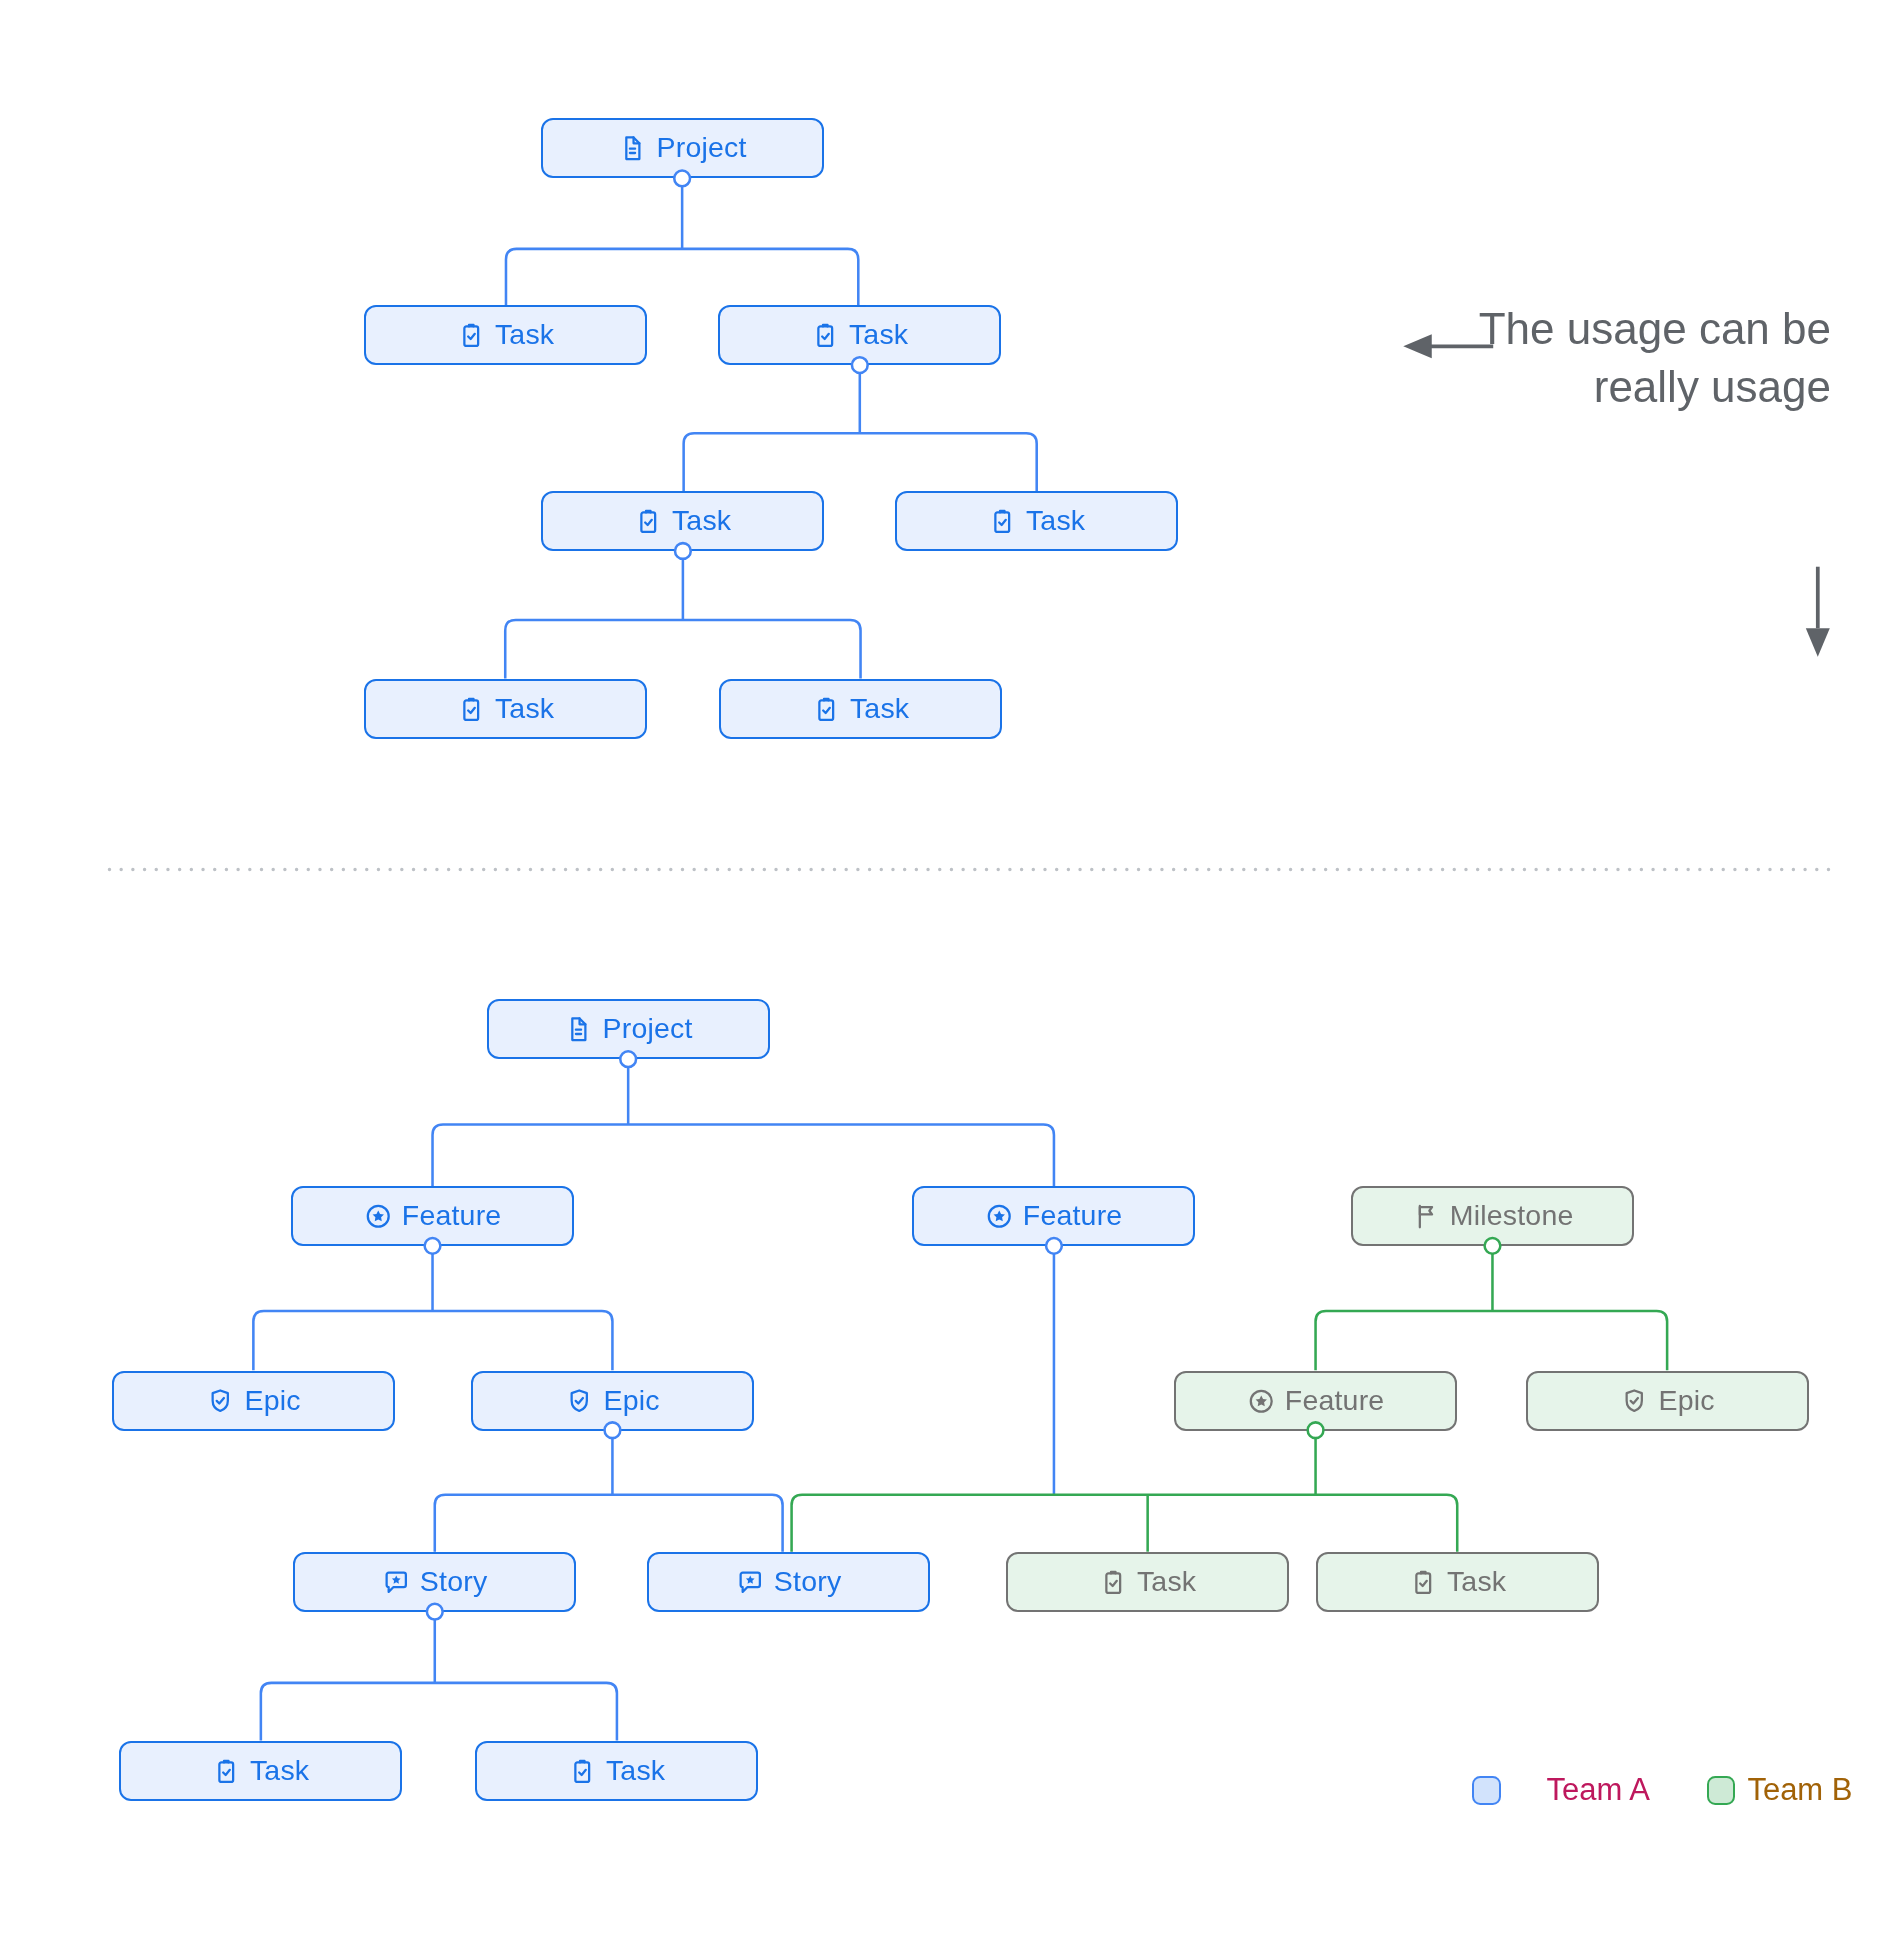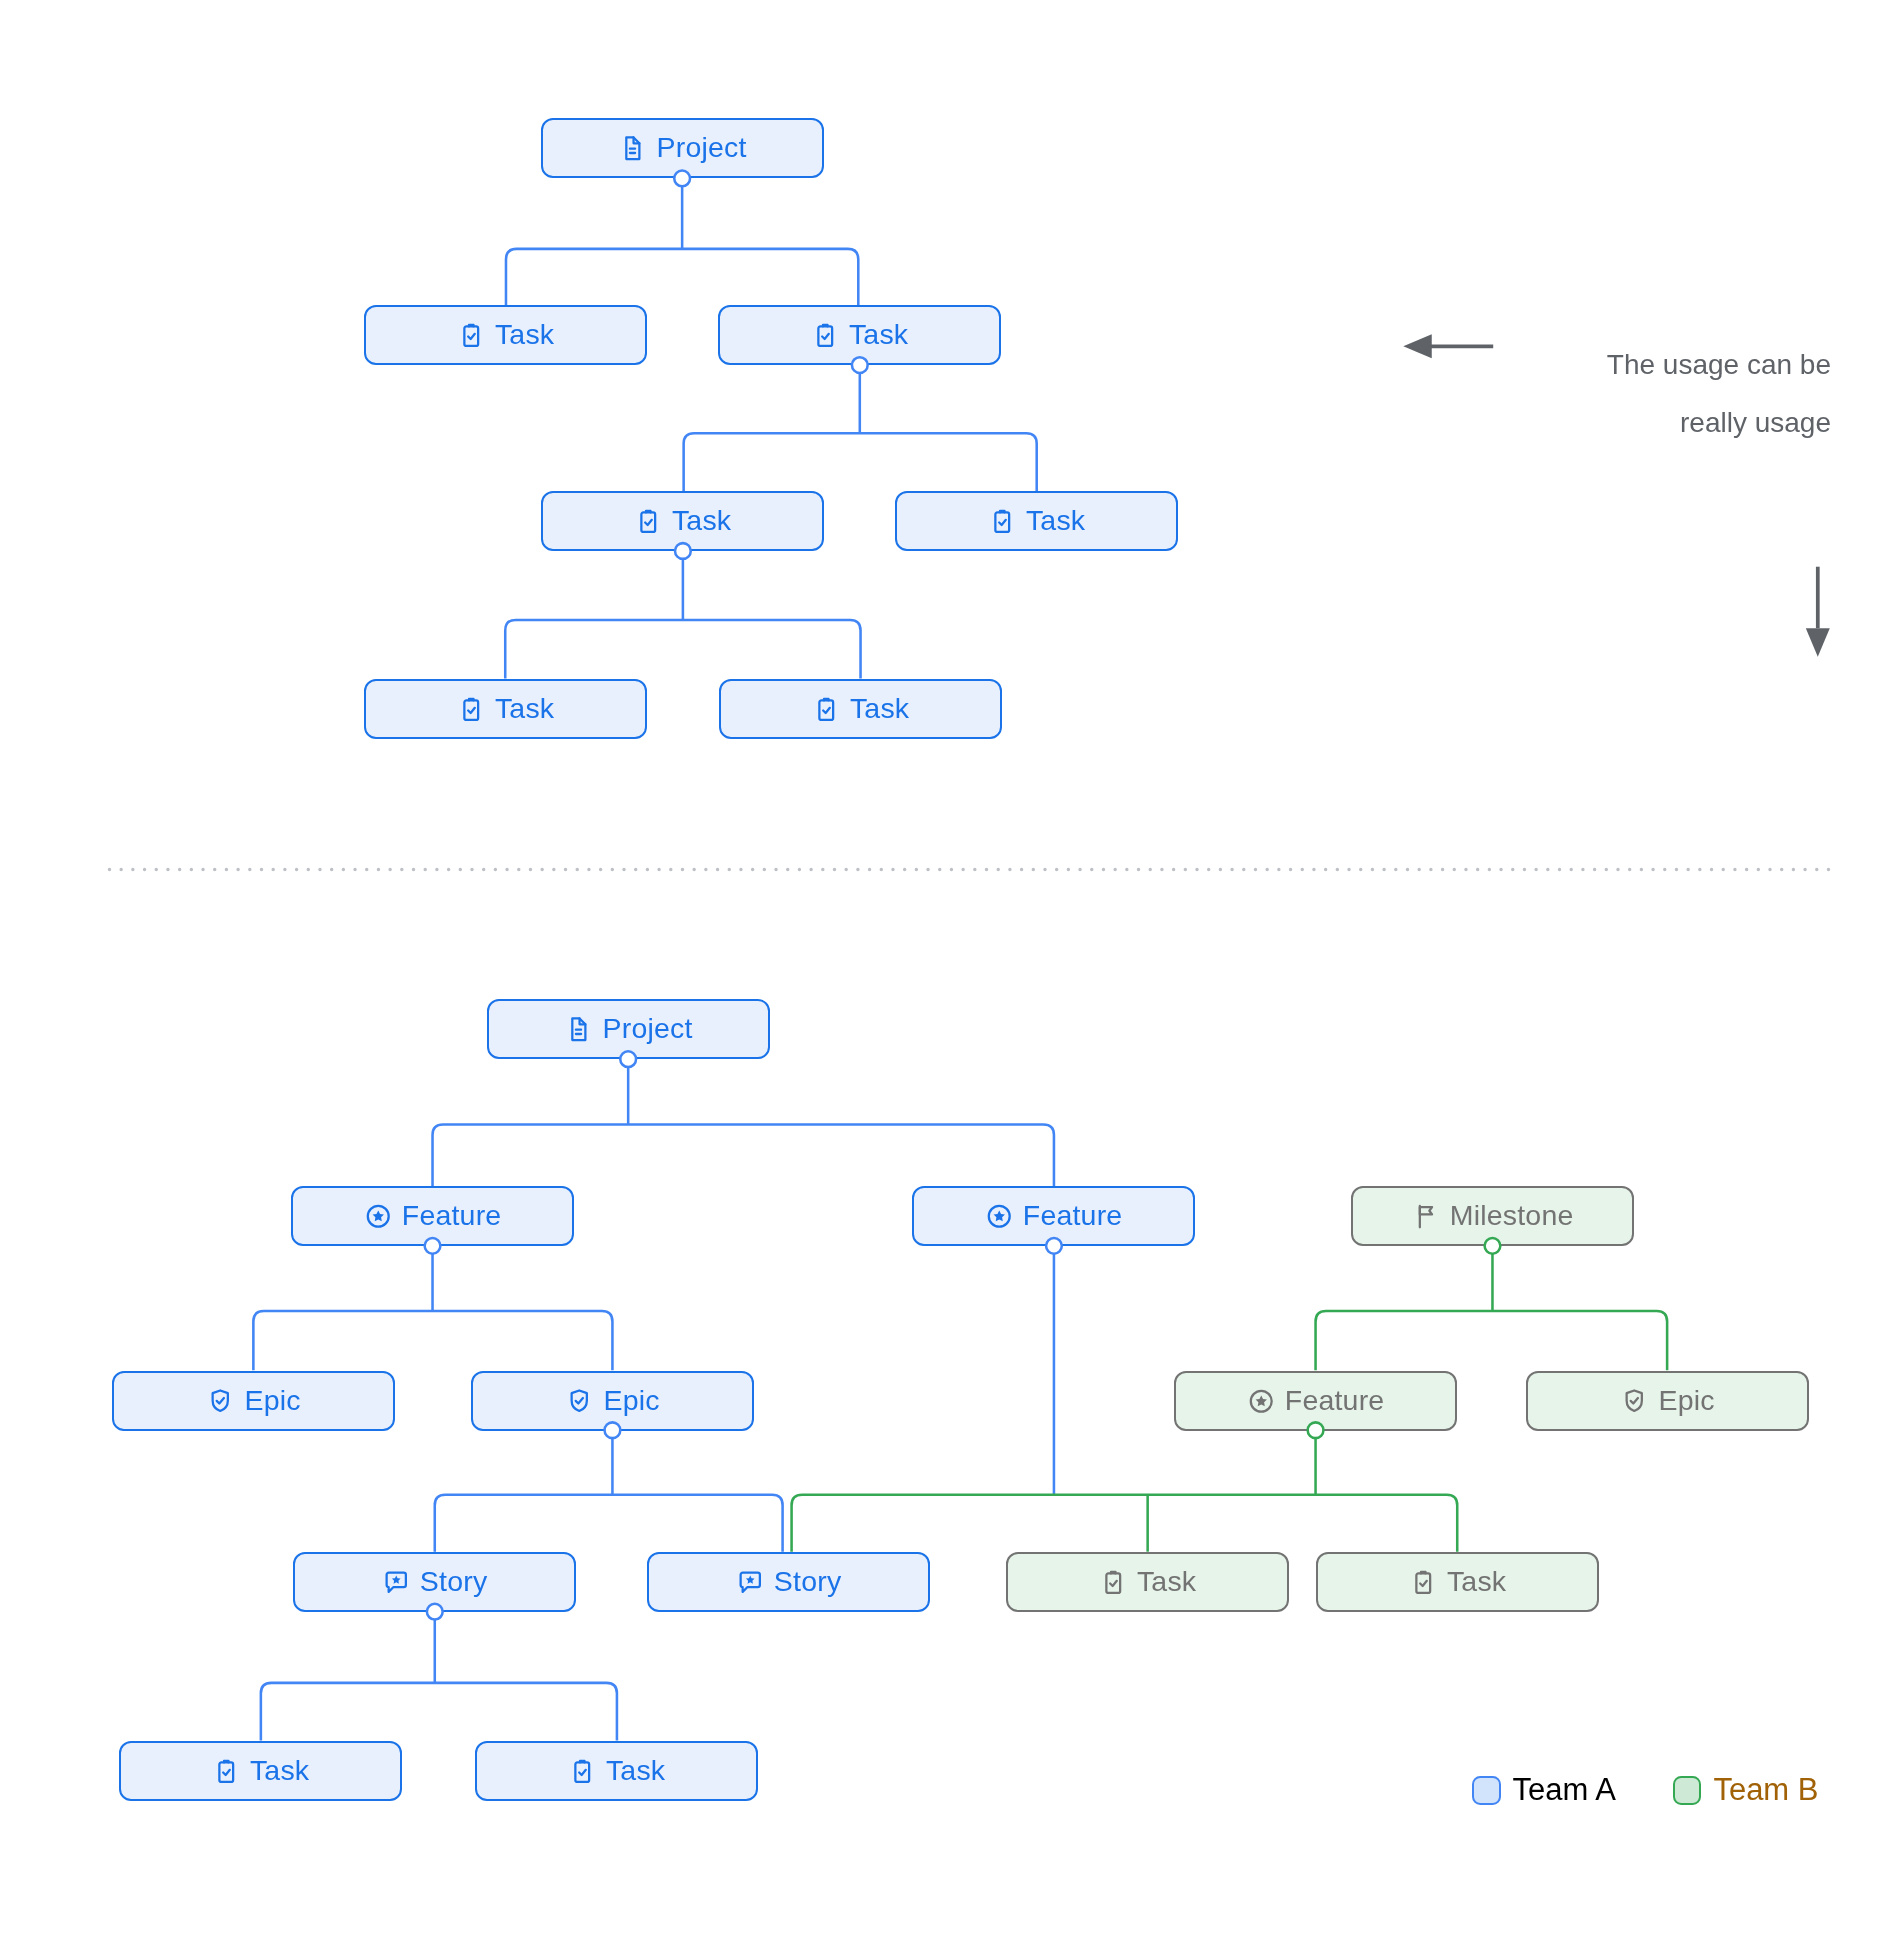--- a/index.html
+++ b/index.html
@@ -37,25 +37,25 @@
   .node .label{
     font-size:28.5px;
     font-weight:500;
     letter-spacing:0.2px;
     line-height:1;
     padding-bottom:1.5px;
   }
   .annotation{
     position:absolute;
     right:67px;
-    top:336px;
+    top:300px;
     width:525px;
     text-align:right;
     color:#5F6368;
-    font-size:28px;
+    font-size:44px;
     line-height:58px;
     z-index:2;
   }
   .annotation p{margin:0;}
   .annotation p + p{margin-top:4.5px;}
   .legend{
     position:absolute;
     left:1472px;
     top:1774px;
     display:flex;
@@ -66,21 +66,21 @@
   .legend .legend-item{display:flex;align-items:center;gap:12px;}
   .legend .swatch{
     width:28.5px;height:28.5px;
     box-sizing:border-box;
     border-radius:8.2px;
     border:2.2px solid;
   }
   .legend .swatch.team-a{background:#D2E3FC;border-color:#4285F4;}
   .legend .swatch.team-b{background:#CEEAD6;border-color:#34A853;}
   .legend .legend-label{font-size:31px;font-weight:500;line-height:1;padding-bottom:1.5px;}
-  .legend .legend-label.team-a{color:#000000;}
+  .legend .legend-label.team-a{color:#be185d;margin-left:34px;}
   .legend .legend-label.team-b{color:#a16207;}
 </style>
 </head>
 <body>
 
 <div class="canvas">
 
   <svg id="wires" width="1898" height="1955" viewBox="0 0 2532 2608">
     <g id="connector-group">
         <path d="M910 238 V332" fill="none" stroke="#4285F4" stroke-width="3.4"></path>

